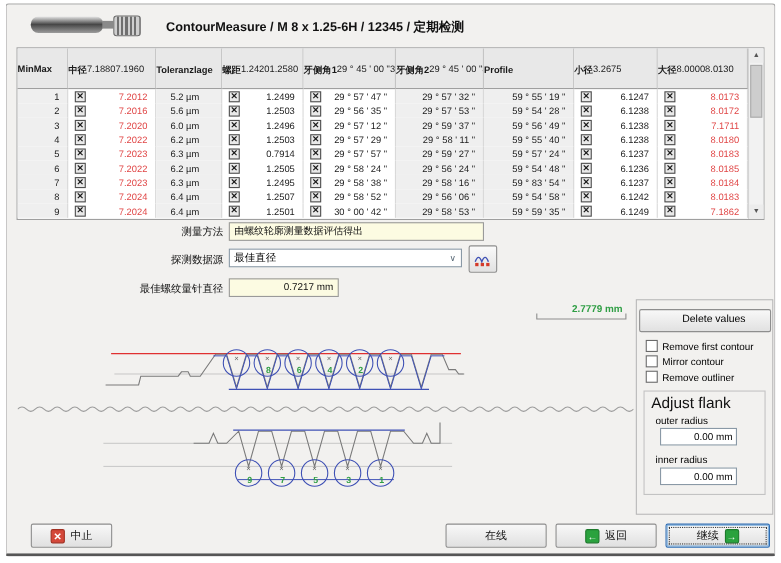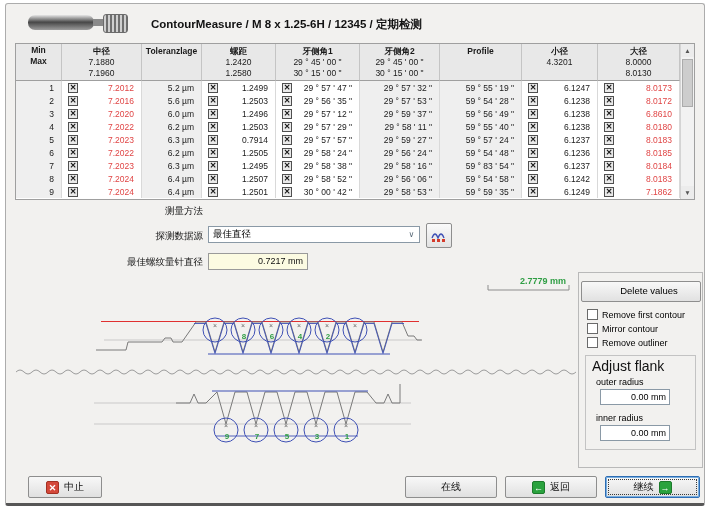--- a/index.html
+++ b/index.html
@@ -21,31 +21,31 @@
 
   
   .tablewrap{position:absolute;left:9px;top:39px;width:680px;height:157px;
              border:1px solid #9f9f9f;background:#fff;display:flex;box-sizing:border-box;}
   .gridarea{width:664px;}
   .trow{display:grid;grid-template-columns:46px 80px 60px 74px 84px 80px 82px 76px 82px;}
   .cell{box-sizing:border-box;border-right:1px solid #d9d9d9;display:flex;align-items:center;
         font-size:8.5px;color:#1a1a1a;white-space:nowrap;overflow:hidden;height:13px;}
   .gray{background:#efefef;}
   .thead .cell{height:37px;background:#e8e8e8;border-right:1px solid #c4c4c4;border-bottom:1px solid #9f9f9f;
-        flex-direction:column;justify-content:flex-start;align-items:center;padding-top:1px;}
+        justify-content:flex-start;align-items:center;padding-top:1px;}
   .h-title{font-size:8.5px;font-weight:bold;line-height:12px;}
   .h-min,.h-max{font-size:8.5px;line-height:11px;}
   .h-mm{font-weight:bold;}
   .chk{display:inline-block;width:10px;height:10px;box-sizing:border-box;border:1px solid #4f4f4f;
        background:#e9e9e9;color:#161616;font-size:8px;line-height:8px;text-align:center;
        margin-left:6px;flex:0 0 auto;font-weight:bold;}
   .val{flex:1;text-align:right;padding-right:7px;}
   .red{color:#e04545;}
   .numcell{padding-left:4px;}
-  .tolcell .val{text-align:right;padding-left:23px;}
+  .tolcell .val{text-align:left;padding-left:13px;}
   
   .vscroll{width:14px;display:flex;flex-direction:column;background:#f2f2f2;border-left:1px solid #d4d4d4;box-sizing:border-box;}
   .sb-btn{height:13px;font-size:6.5px;color:#555;text-align:center;line-height:13px;background:#ececec;}
   .sb-track{flex:1;position:relative;}
   .sb-thumb{position:absolute;left:1px;right:1px;top:2px;height:46px;background:#cdcdcd;border:1px solid #ababab;}
 
   
   .flabel{position:absolute;left:0;width:197px;text-align:right;font-size:9.5px;color:#111;white-space:nowrap;}
   .tfield{position:absolute;height:15px;border:1px solid #9a9a9a;background:#fcfbe2;
           font-size:9px;line-height:15px;padding:0 4px;box-sizing:content-box;white-space:nowrap;color:#111;}
@@ -134,21 +134,21 @@
             <span class="h-max">30 ° 15 ' 00 "</span>
           </div>
           <div class="cell">
             <span class="h-title">Profile</span>
             <span class="h-min"></span>
             <span class="h-max"></span>
           </div>
           <div class="cell">
             <span class="h-title">小径</span>
             <span class="h-min"></span>
-            <span class="h-max">4.3201</span>
+            <span class="h-max">3.2675</span>
           </div>
           <div class="cell">
             <span class="h-title">大径</span>
             <span class="h-min">8.0000</span>
             <span class="h-max">8.0130</span>
           </div>
         </div>
         <div class="trow">
           <div class="cell gray numcell">
             <span class="val">1</span>
@@ -241,21 +241,21 @@
           </div>
           <div class="cell gray">
             <span class="val">59 ° 56 ' 49 "</span>
           </div>
           <div class="cell ">
             <span class="chk">✕</span>
             <span class="val">6.1238</span>
           </div>
           <div class="cell red">
             <span class="chk">✕</span>
-            <span class="val">6.8610</span>
+            <span class="val">7.1711</span>
           </div>
         </div>
         <div class="trow">
           <div class="cell gray numcell">
             <span class="val">4</span>
           </div>
           <div class="cell red">
             <span class="chk">✕</span>
             <span class="val">7.2022</span>
           </div>
@@ -459,20 +459,21 @@
     <div class="vscroll">
       <div class="sb-btn">▲</div>
       <div class="sb-track">
         <div class="sb-thumb"></div>
       </div>
       <div class="sb-btn">▼</div>
     </div>
   </div>
 
   <div class="flabel" style="top:201px;">测量方法</div>
+  <div class="tfield" style="left:202px;top:198px;width:222px;">由螺纹轮廓测量数据评估得出</div>
 
   <div class="flabel" style="top:226px;">探测数据源</div>
   <div class="dropdown">
     <span class="dd-val">最佳直径</span>
     <span class="dd-arrow">∨</span>
   </div>
   <div class="iconbtn">
     <svg width="16" height="16" viewBox="0 0 16 16">
       <path d="M1 10 Q4 2 7 10 Q10 2 13 10" fill="none" stroke="#3f51b5" stroke-width="1.3"></path>
       <rect x="1" y="11" width="3" height="3" fill="#d43a2a"></rect>

